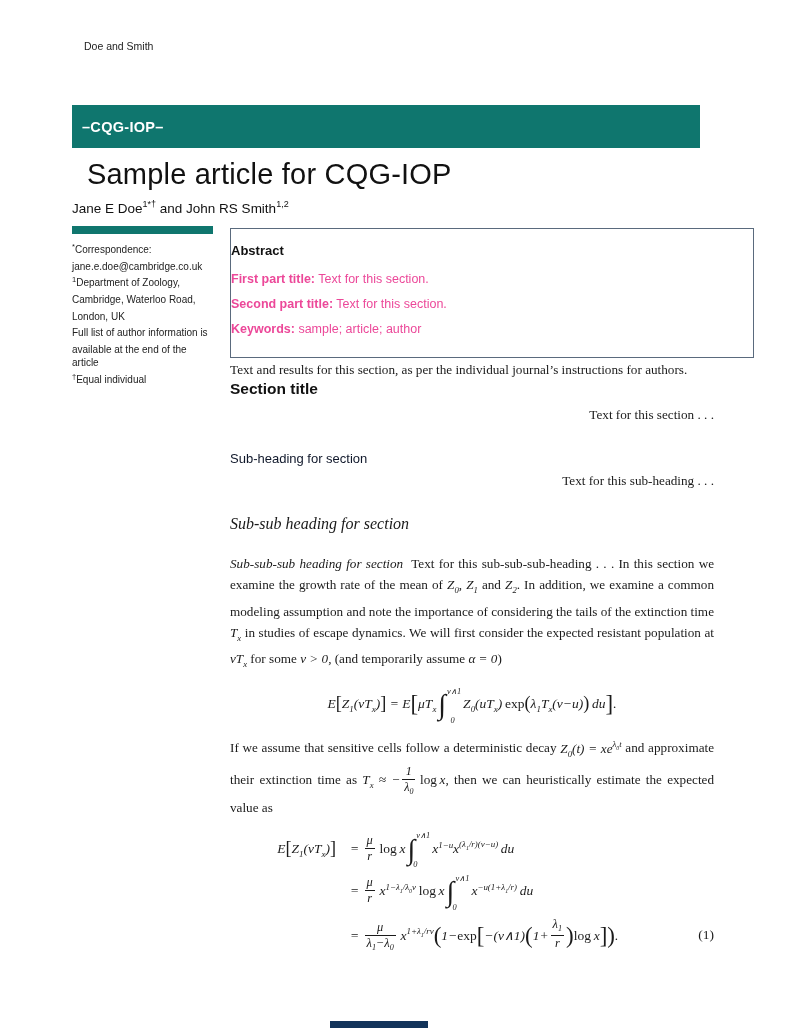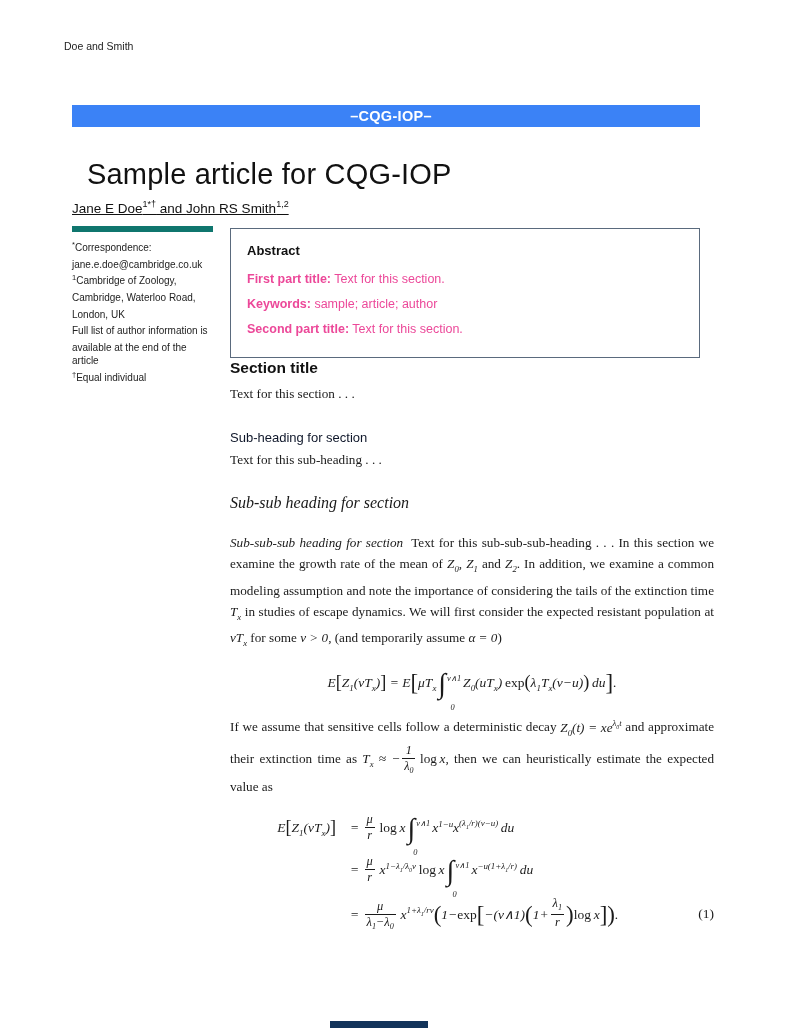--- a/index.html
+++ b/index.html
@@ -1,59 +1,59 @@
 <!DOCTYPE html>
 <html><head>
 <meta charset="utf-8">
 <style>
   html,body{margin:0;padding:0;background:#ffffff;}
   .page{
     position:relative;width:794px;height:1028px;background:#ffffff;
     font-family:"Liberation Sans",sans-serif;color:#1a1a1a;overflow:hidden;
   }
-  .runhead{position:absolute;left:64px;top:40px;font-size:10.5px;color:#222;}
+  .runhead{position:absolute;left:84px;top:40px;font-size:10.5px;color:#222;}
   .banner{
-    position:absolute;left:72px;top:105px;width:628px;height:22px;
-    background:#3b82f6;color:#fff;display:flex;align-items:center;
-    padding-left:10px;box-sizing:border-box;font-weight:bold;font-size:14.5px;letter-spacing:.3px;justify-content:center;
+    position:absolute;left:72px;top:105px;width:628px;height:43px;
+    background:#0f766e;color:#fff;display:flex;align-items:center;
+    padding-left:10px;box-sizing:border-box;font-weight:bold;font-size:14.5px;letter-spacing:.3px;
   }
   .title{position:absolute;left:71px;top:142px;margin:16px;font-size:29px;font-weight:400;color:#111;letter-spacing:.2px;}
-  .authors{position:absolute;left:72px;top:199px;font-size:13.5px;color:#111;text-decoration:underline;}
+  .authors{position:absolute;left:72px;top:199px;font-size:13.5px;color:#111;}
   .authors sup{font-size:9px;}
   .leftcol{
     position:absolute;left:72px;top:226px;width:141px;
-    border-top:6px solid #0f766e;padding-top:6px;
+    border-top:8px solid #0f766e;padding-top:6px;
     font-size:10px;line-height:13.3px;color:#222;
   }
   .cline sup{font-size:7.5px;}
   .absbox{
-    position:absolute;left:230px;top:228px;width:470px;box-sizing:border-box;
-    border:1.5px solid #5a6a7d;padding:14px 16px 12px;background:#fff;
+    position:absolute;left:230px;top:228px;width:524px;box-sizing:border-box;
+    border:1.5px solid #5a6a7d;padding:14px 0 12px;background:#fff;
   }
   .absheading{font-weight:bold;font-size:13px;margin:0 0 12px;color:#111;}
   .absrow{margin:0 0 7px;font-size:12.5px;line-height:1.45;color:#ec4899;}
   .absrow b{font-weight:bold;}
   .main{position:absolute;left:230px;top:359px;width:484px;}
   .main h2{font-family:"Liberation Sans",sans-serif;font-size:15.5px;font-weight:bold;margin:0 0 6px;color:#111;}
   .main h2.mt{}
   .main h3{font-family:"Liberation Sans",sans-serif;font-size:13px;font-weight:400;margin:26px 0 4px;color:#0f172a;}
   .main h4{font-family:"Liberation Serif",serif;font-size:16px;font-style:italic;font-weight:400;margin:24px 0 4px;color:#1a1a1a;}
-  .body{font-family:"Liberation Serif",serif;font-size:13.2px;line-height:21px;margin:0;color:#1a1a1a;}
+  .body{font-family:"Liberation Serif",serif;font-size:13.2px;line-height:21px;margin:0;color:#1a1a1a;text-align:right;}
   .just{text-align:justify;}
   .para-runin{margin-top:20px;}
   .runin{font-family:"Liberation Serif",serif;font-style:italic;margin-right:8px;}
   .mi{font-style:italic;font-family:"Liberation Serif",serif;}
   .rm{font-style:normal;}
   .main sup,.main sub,.eq-display sup,.eq-display sub{font-size:.66em;}
   .frac{display:inline-block;vertical-align:-0.55em;text-align:center;font-size:.92em;margin:0 2px;}
   .fnum{display:block;border-bottom:1px solid #1a1a1a;padding:0 2px;line-height:1.2;}
   .fden{display:block;padding:0 2px;line-height:1.2;}
   .intw{display:inline-flex;align-items:center;vertical-align:middle;margin:0 2px;}
   .ints{font-size:2.1em;line-height:1;font-style:normal;font-weight:300;}
-  .intl{display:inline-flex;flex-direction:column;justify-content:flex-start;height:2.55em;font-size:.62em;margin-left:1px;padding:2px 0;gap:20px;}
+  .intl{display:inline-flex;flex-direction:column;justify-content:center;height:2.55em;font-size:.62em;margin-left:1px;padding:2px 0;gap:20px;}
   .ilo{margin-left:-3px;}
   .big{font-size:1.35em;font-style:normal;font-weight:300;vertical-align:-0.08em;}
   .bigg{font-size:1.7em;font-style:normal;font-weight:300;vertical-align:-0.14em;}
   .eq-display{font-family:"Liberation Serif",serif;font-size:13.5px;text-align:center;margin:16px 0 15px;color:#1a1a1a;}
   .eq-align{font-family:"Liberation Serif",serif;font-size:13.5px;margin-top:15px;color:#1a1a1a;}
   .eqrow{display:flex;align-items:center;margin-bottom:11px;}
   .lhs{width:120px;text-align:right;padding-right:14px;box-sizing:border-box;}
   .rhs{flex:1;}
   .eqnum{font-style:normal;padding-left:6px;}
   .footsliver{position:absolute;left:330px;top:1021px;width:98px;height:7px;background:#12335A;}
@@ -69,36 +69,37 @@
     <span>–CQG-IOP–</span>
   </div>
 
   <h1 class="title">Sample article for CQG-IOP</h1>
 
   <div class="authors"><span>Jane E Doe</span><sup>1*†</sup><span> and </span><span>John RS Smith</span><sup>1,2</sup></div>
 
   <aside class="leftcol">
     <div class="cline"><sup>*</sup><span>Correspondence:</span></div>
     <div class="cline"><sup></sup><span>jane.e.doe@cambridge.co.uk</span></div>
-    <div class="cline"><sup>1</sup><span>Cambridge of Zoology,</span></div>
+    <div class="cline"><sup>1</sup><span>Department of Zoology,</span></div>
     <div class="cline"><sup></sup><span>Cambridge, Waterloo Road,</span></div>
     <div class="cline"><sup></sup><span>London, UK</span></div>
     <div class="cline"><sup></sup><span>Full list of author information is</span></div>
     <div class="cline"><sup></sup><span>available at the end of the article</span></div>
     <div class="cline"><sup>†</sup><span>Equal individual</span></div>
   </aside>
 
   <section class="absbox">
     <div class="absheading">Abstract</div>
     <p class="absrow"><b>First part title:</b><span> Text for this section.</span></p>
+    <p class="absrow"><b>Second part title:</b><span> Text for this section.</span></p>
     <p class="absrow"><b>Keywords:</b><span> sample; article; author</span></p>
-    <p class="absrow"><b>Second part title:</b><span> Text for this section.</span></p>
   </section>
 
   <main class="main">
+    <p class="body just">Text and results for this section, as per the individual journal’s instructions for authors.</p>
 
     <h2 class="mt">Section title</h2>
     <p class="body">Text for this section . . .</p>
 
     <h3>Sub-heading for section</h3>
     <p class="body">Text for this sub-heading . . .</p>
 
     <h4>Sub-sub heading for section</h4>
 
     <p class="body just para-runin"><i class="runin">Sub-sub-sub heading for section</i><span>Text for this sub-sub-sub-heading . . . In this section we examine the growth rate of the mean of <span class="mi">Z<sub>0</sub></span>, <span class="mi">Z<sub>1</sub></span> and <span class="mi">Z<sub>2</sub></span>. In addition, we examine a common modeling assumption and note the importance of considering the tails of the extinction time <span class="mi">T<sub>x</sub></span> in studies of escape dynamics. We will first consider the expected resistant population at <span class="mi">vT<sub>x</sub></span> for some <span class="mi">v &gt; 0</span>, (and temporarily assume <span class="mi">α = 0</span>)</span></p>

